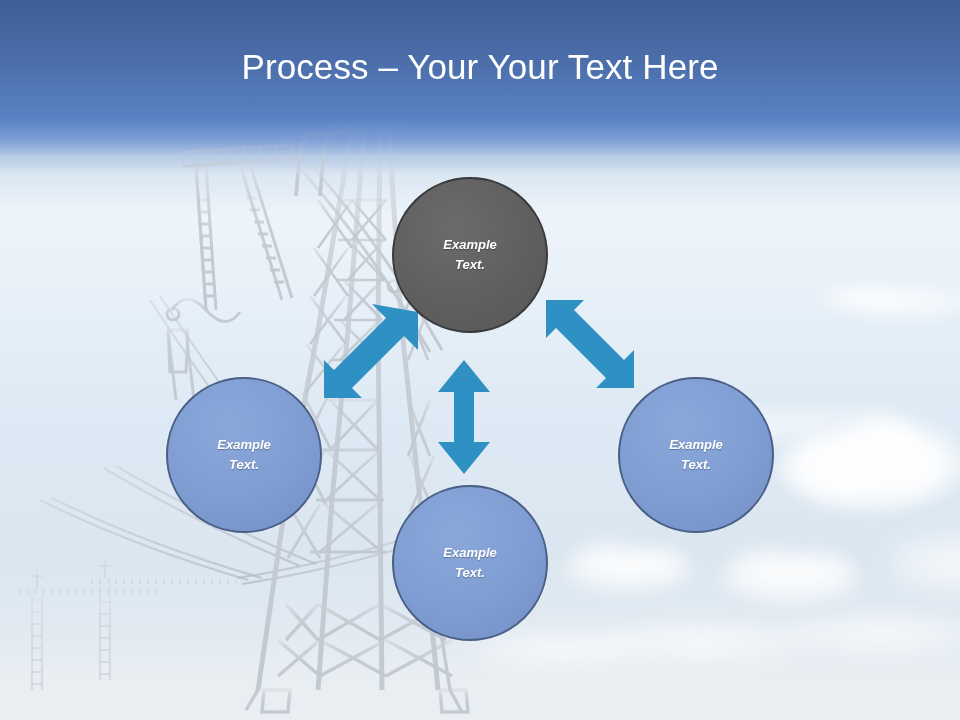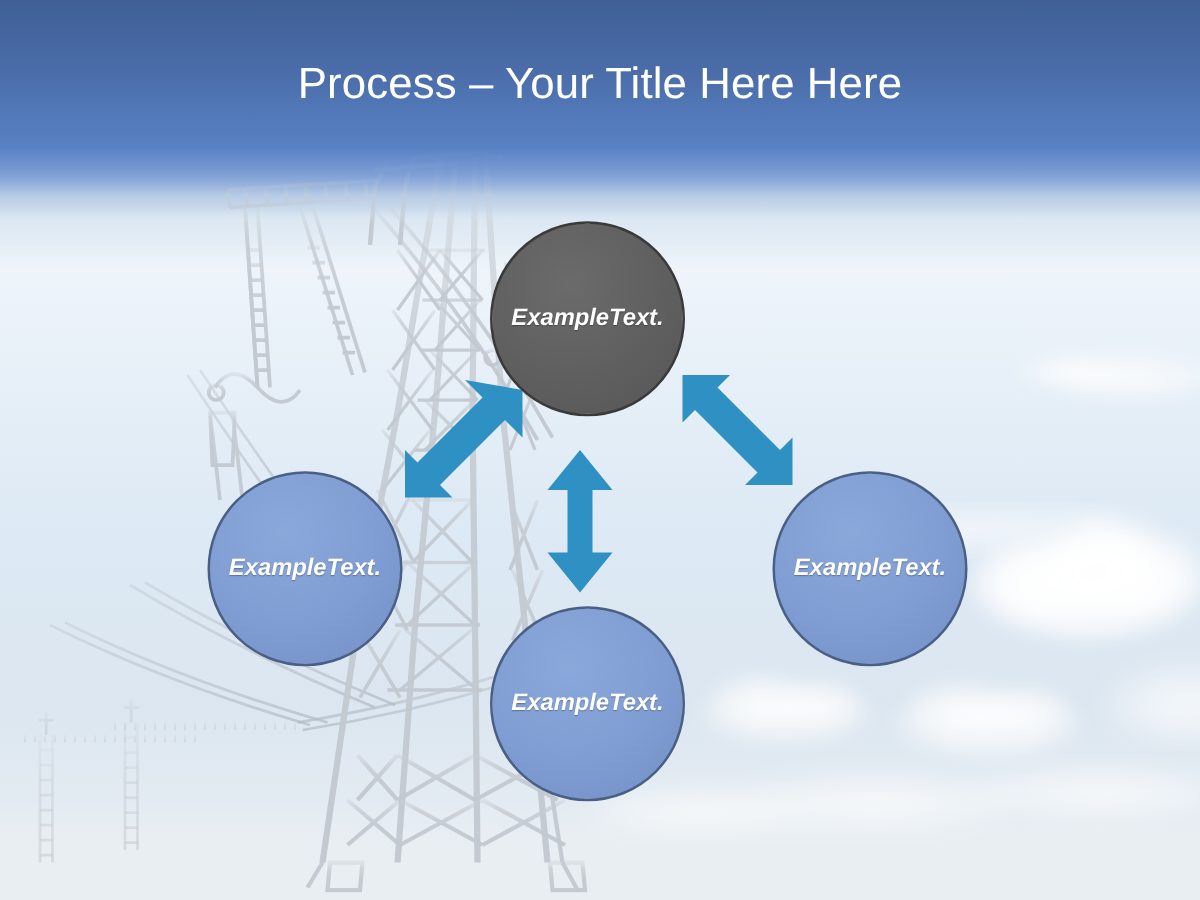--- a/index.html
+++ b/index.html
@@ -61,25 +61,25 @@
   .slide-title .t-light{ font-weight:normal; }
 
   
   .tower-layer{ position:absolute; inset:0; pointer-events:none; }
 
   
   .node{
     position:absolute;
     width:156px; height:156px;
     border-radius:50%;
-    display:flex; flex-direction:row;
+    display:flex; flex-direction:column;
     align-items:center; justify-content:center;
     color:#ffffff;
     font-style:italic; font-weight:bold;
-    font-size:19px; line-height:1.55;
+    font-size:13px; line-height:1.55;
     text-align:center;
     text-shadow:0 1px 1px rgba(0,0,0,.30);
   }
   .node .ln{ display:block; }
   .node-top{
     left:392px; top:177px;
     background:radial-gradient(circle at 40% 32%, #6b6b6b 0%, #5f5f5f 55%, #565656 100%);
     border:2px solid #3a3a3a;
   }
   .node-left{
@@ -315,21 +315,21 @@
     <g stroke="url(#tfade2)" fill="none" stroke-width="2.4">
       <path d="M344 128 L338 104 M356 126 L352 102"></path>
       <path d="M338 104 H352"></path>
       <path d="M372 122 L368 100 M384 120 L382 98"></path>
     </g>
   </svg>
 
   <div class="header-band"></div>
 
   <div class="slide-title">
-    <span class="t-strong">Process</span><span class="t-light"> – </span><span class="t-light">Your Title Here Here</span>
+    <span class="t-strong">Process</span><span class="t-light"> – </span><span class="t-light">Your Your Text Here</span>
   </div>
 
   <svg class="arrow arrow-nw" viewBox="0 0 110 110">
 
     <g fill="#2f90c4">
       <path d="M96 14 L96 52 L82 38 L30 90 L40 100 L2 100 L2 62 L12 72 L64 20 L50 6 Z"></path>
     </g>
   </svg>
 
   <svg class="arrow arrow-ne" viewBox="0 0 110 110">

